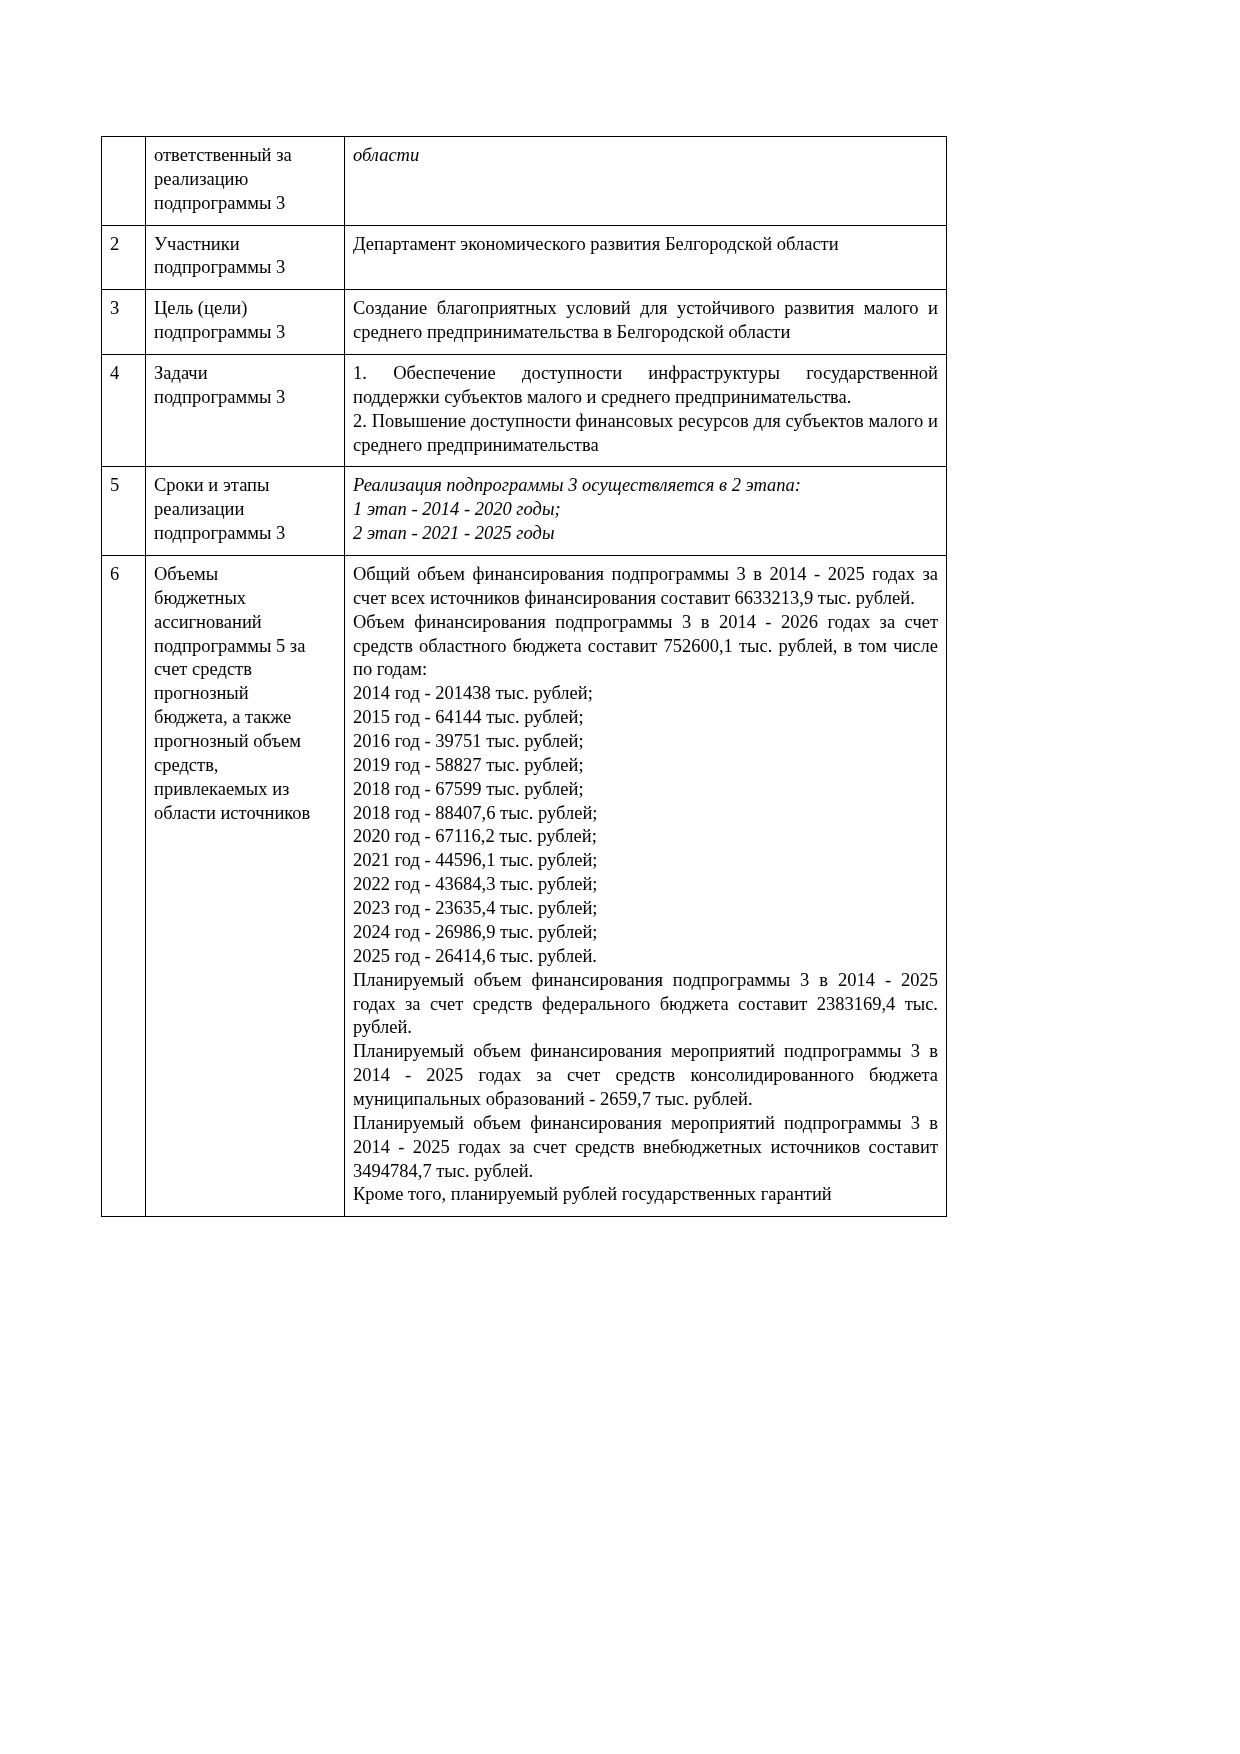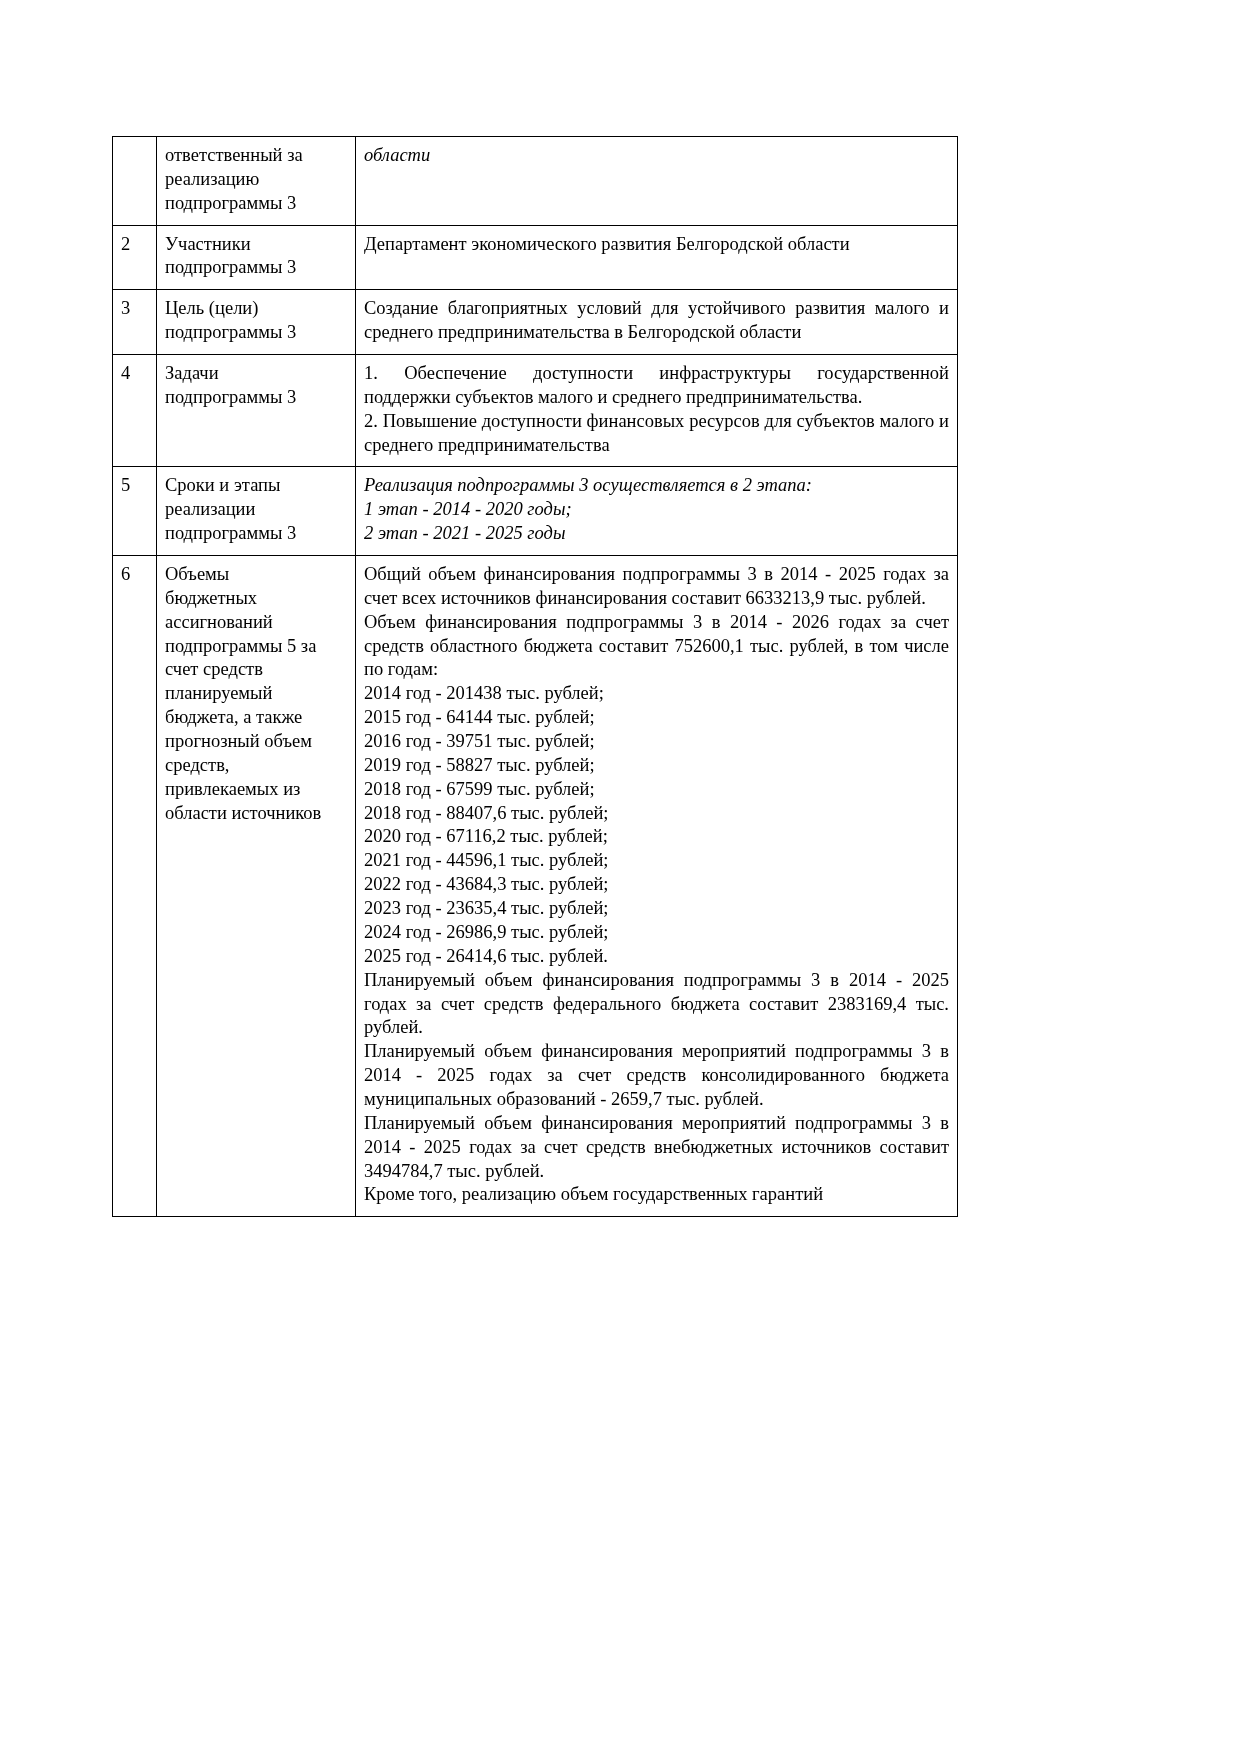--- a/index.html
+++ b/index.html
@@ -15,21 +15,21 @@
     height: 1754px;
     background: #ffffff;
     box-sizing: border-box;
     font-family: "Liberation Serif", "DejaVu Serif", serif;
     color: #000000;
     overflow: hidden;
   }
 
   .sheet {
     position: absolute;
-    left: 112px;
+    left: 101px;
     top: 136px;
     width: 845px;
   }
 
   table.passport {
     width: 845px;
     border-collapse: collapse;
     table-layout: fixed;
   }
 
@@ -159,21 +159,21 @@
             </td>
           </tr>
           <tr>
             <td class="num">6</td>
             <td class="label tall-label label-lines">
               <span class="ln">Объемы</span>
               <span class="ln">бюджетных</span>
               <span class="ln">ассигнований</span>
               <span class="ln">подпрограммы 5 за</span>
               <span class="ln">счет средств</span>
-              <span class="ln">планируемый</span>
+              <span class="ln">прогнозный</span>
               <span class="ln">бюджета, а также</span>
               <span class="ln">прогнозный объем</span>
               <span class="ln">средств,</span>
               <span class="ln">привлекаемых из</span>
               <span class="ln">области источников</span>
             </td>
             <td class="body body-lines">
               <span class="just">Общий объем финансирования подпрограммы 3 в 2014 - 2025 годах за счет всех источников финансирования составит 6633213,9 тыс. рублей.</span>
               <span class="just">Объем финансирования подпрограммы 3 в 2014 - 2026 годах за счет средств областного бюджета составит 752600,1 тыс. рублей, в том числе по годам:</span>
               <span class="ln">2014 год - 201438 тыс. рублей;</span>
@@ -184,19 +184,19 @@
               <span class="ln">2018 год - 88407,6 тыс. рублей;</span>
               <span class="ln">2020 год - 67116,2 тыс. рублей;</span>
               <span class="ln">2021 год - 44596,1 тыс. рублей;</span>
               <span class="ln">2022 год - 43684,3 тыс. рублей;</span>
               <span class="ln">2023 год - 23635,4 тыс. рублей;</span>
               <span class="ln">2024 год - 26986,9 тыс. рублей;</span>
               <span class="ln">2025 год - 26414,6 тыс. рублей.</span>
               <span class="just">Планируемый объем финансирования подпрограммы 3 в 2014 - 2025 годах за счет средств федерального бюджета составит 2383169,4 тыс. рублей.</span>
               <span class="just">Планируемый объем финансирования мероприятий подпрограммы 3 в 2014 - 2025 годах за счет средств консолидированного бюджета муниципальных образований - 2659,7 тыс. рублей.</span>
               <span class="just">Планируемый объем финансирования мероприятий подпрограммы 3 в 2014 - 2025 годах за счет средств внебюджетных источников составит 3494784,7 тыс. рублей.</span>
-              <span class="just">Кроме того, реализацию объем государственных гарантий</span>
+              <span class="just">Кроме того, планируемый рублей государственных гарантий</span>
             </td>
           </tr>
         </tbody>
     </table>
   </div>
 </div>
 
 </body></html>

